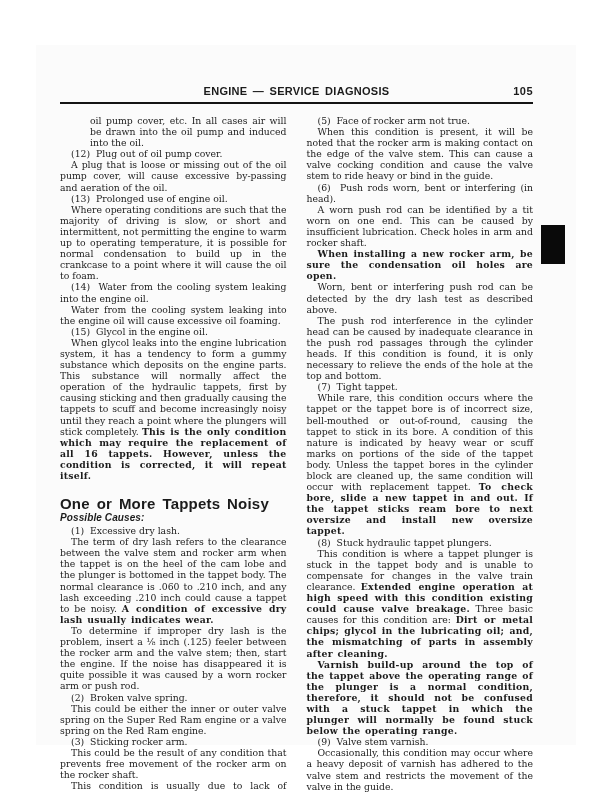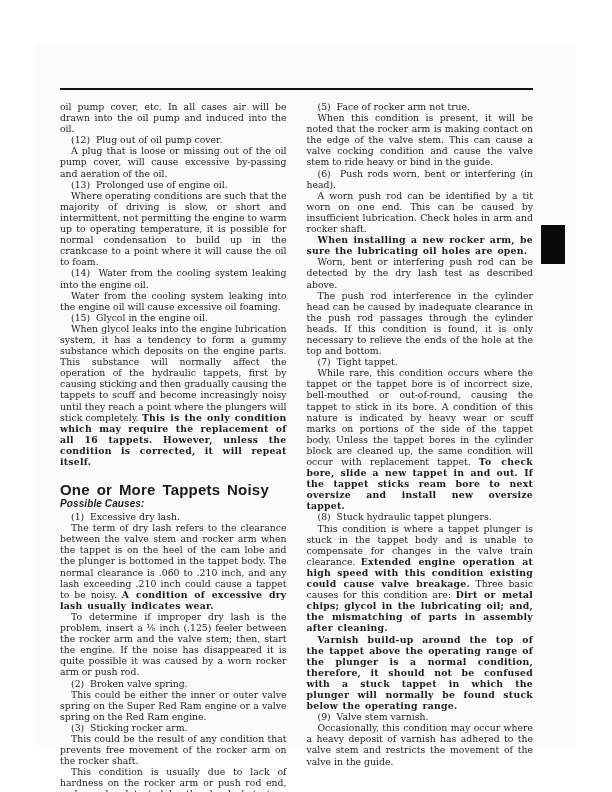--- a/index.html
+++ b/index.html
@@ -16,38 +16,42 @@
   .header{position:relative;height:14px;font-family:"Liberation Sans",sans-serif;font-weight:bold;}
   .title{
     position:absolute;left:0;right:0;text-align:center;
     font-size:11px;letter-spacing:0.3px;word-spacing:2px;
   }
   .pagenum{position:absolute;right:0;top:0;font-size:11px;letter-spacing:0.5px;}
   .rule{border-bottom:2px solid #141414;margin-top:3px;}
   .columns{display:flex;gap:20px;margin-top:11px;}
   .col{width:228px;font-size:9.3px;line-height:11.1px;}
   .para{margin:0;text-align:justify;text-indent:11px;}
-  .para.flush{text-indent:0;}
+  .para.flush{text-indent:0;margin-left:30px;}
   .para b{letter-spacing:0.25px;word-spacing:1.2px;}
   .h2{
     font-family:"Liberation Sans",sans-serif;font-weight:bold;
     font-size:15px;line-height:13px;letter-spacing:0.2px;word-spacing:2.5px;
     margin:16px 0 2px 0;
   }
   .h3{
     font-family:"Liberation Sans",sans-serif;font-weight:bold;font-style:italic;
     font-size:10px;line-height:12px;margin:0 0 1px 0;letter-spacing:0.1px;
   }
   .thumb-tab{position:absolute;left:505px;top:180px;width:24px;height:39px;background:#0a0a0a;}
 </style>
 </head>
 <body style="color: rgb(27, 27, 27);">
 
 <div class="page" style="background: rgb(251, 251, 251);">
   <div class="content">
+    <div class="header">
+      <span class="title">ENGINE — SERVICE DIAGNOSIS</span>
+      <span class="pagenum">105</span>
+    </div>
     <div class="rule"></div>
     <div class="columns">
       <div class="col" id="col-left">
           <p class="para flush"><span>oil pump cover, etc. In all cases air will be drawn into the oil pump and induced into the oil.</span></p>
           <p class="para"><span>(12)&nbsp; Plug out of oil pump cover.</span></p>
           <p class="para"><span>A plug that is loose or missing out of the oil pump cover, will cause excessive by-passing and aeration of the oil.</span></p>
           <p class="para"><span>(13)&nbsp; Prolonged use of engine oil.</span></p>
           <p class="para"><span>Where operating conditions are such that the majority of driving is slow, or short and intermittent, not permitting the engine to warm up to operating temperature, it is possible for normal condensation to build up in the crankcase to a point where it will cause the oil to foam.</span></p>
           <p class="para"><span>(14)&nbsp; Water from the cooling system leaking into the engine oil.</span></p>
           <p class="para"><span>Water from the cooling system leaking into the engine oil will cause excessive oil foaming.</span></p>
@@ -62,21 +66,21 @@
           <p class="para"><span>This could be either the inner or outer valve spring on the Super Red Ram engine or a valve spring on the Red Ram engine.</span></p>
           <p class="para"><span>(3)&nbsp; Sticking rocker arm.</span></p>
           <p class="para"><span>This could be the result of any condition that prevents free movement of the rocker arm on the rocker shaft.</span></p>
           <p class="para"><span>This condition is usually due to lack of hardness on the rocker arm or push rod end, and can be detected by the dry lash test as described in step 1 above.</span></p>
         </div>
       <div class="col" id="col-right">
           <p class="para"><span>(5)&nbsp; Face of rocker arm not true.</span></p>
           <p class="para"><span>When this condition is present, it will be noted that the rocker arm is making contact on the edge of the valve stem. This can cause a valve cocking condition and cause the valve stem to ride heavy or bind in the guide.</span></p>
           <p class="para"><span>(6)&nbsp; Push rods worn, bent or interfering (in head).</span></p>
           <p class="para"><span>A worn push rod can be identified by a tit worn on one end. This can be caused by insufficient lubrication. Check holes in arm and rocker shaft.</span></p>
-          <p class="para"><b>When installing a new rocker arm, be sure the lubricating oil holes are open.</b></p>
+          <p class="para"><b>When installing a new rocker arm, be sure the condensation oil holes are open.</b></p>
           <p class="para"><span>Worn, bent or interfering push rod can be detected by the dry lash test as described above.</span></p>
           <p class="para"><span>The push rod interference in the cylinder head can be caused by inadequate clearance in the push rod passages through the cylinder heads. If this condition is found, it is only necessary to relieve the ends of the hole at the top and bottom.</span></p>
           <p class="para"><span>(7)&nbsp; Tight tappet.</span></p>
           <p class="para"><span>While rare, this condition occurs where the tappet or the tappet bore is of incorrect size, bell-mouthed or out-of-round, causing the tappet to stick in its bore. A condition of this nature is indicated by heavy wear or scuff marks on portions of the side of the tappet body. Unless the tappet bores in the cylinder block are cleaned up, the same condition will occur with replacement tappet. </span><b>To check bore, slide a new tappet in and out. If the tappet sticks ream bore to next oversize and install new oversize tappet.</b></p>
           <p class="para"><span>(8)&nbsp; Stuck hydraulic tappet plungers.</span></p>
           <p class="para"><span>This condition is where a tappet plunger is stuck in the tappet body and is unable to compensate for changes in the valve train clearance. </span><b>Extended engine operation at high speed with this condition existing could cause valve breakage.</b><span> Three basic causes for this condition are: </span><b>Dirt or metal chips; glycol in the lubricating oil; and, the mismatching of parts in assembly after cleaning.</b></p>
           <p class="para"><b>Varnish build-up around the top of the tappet above the operating range of the plunger is a normal condition, therefore, it should not be confused with a stuck tappet in which the plunger will normally be found stuck below the operating range.</b></p>
           <p class="para"><span>(9)&nbsp; Valve stem varnish.</span></p>
           <p class="para"><span>Occasionally, this condition may occur where a heavy deposit of varnish has adhered to the valve stem and restricts the movement of the valve in the guide.</span></p>
         </div>

